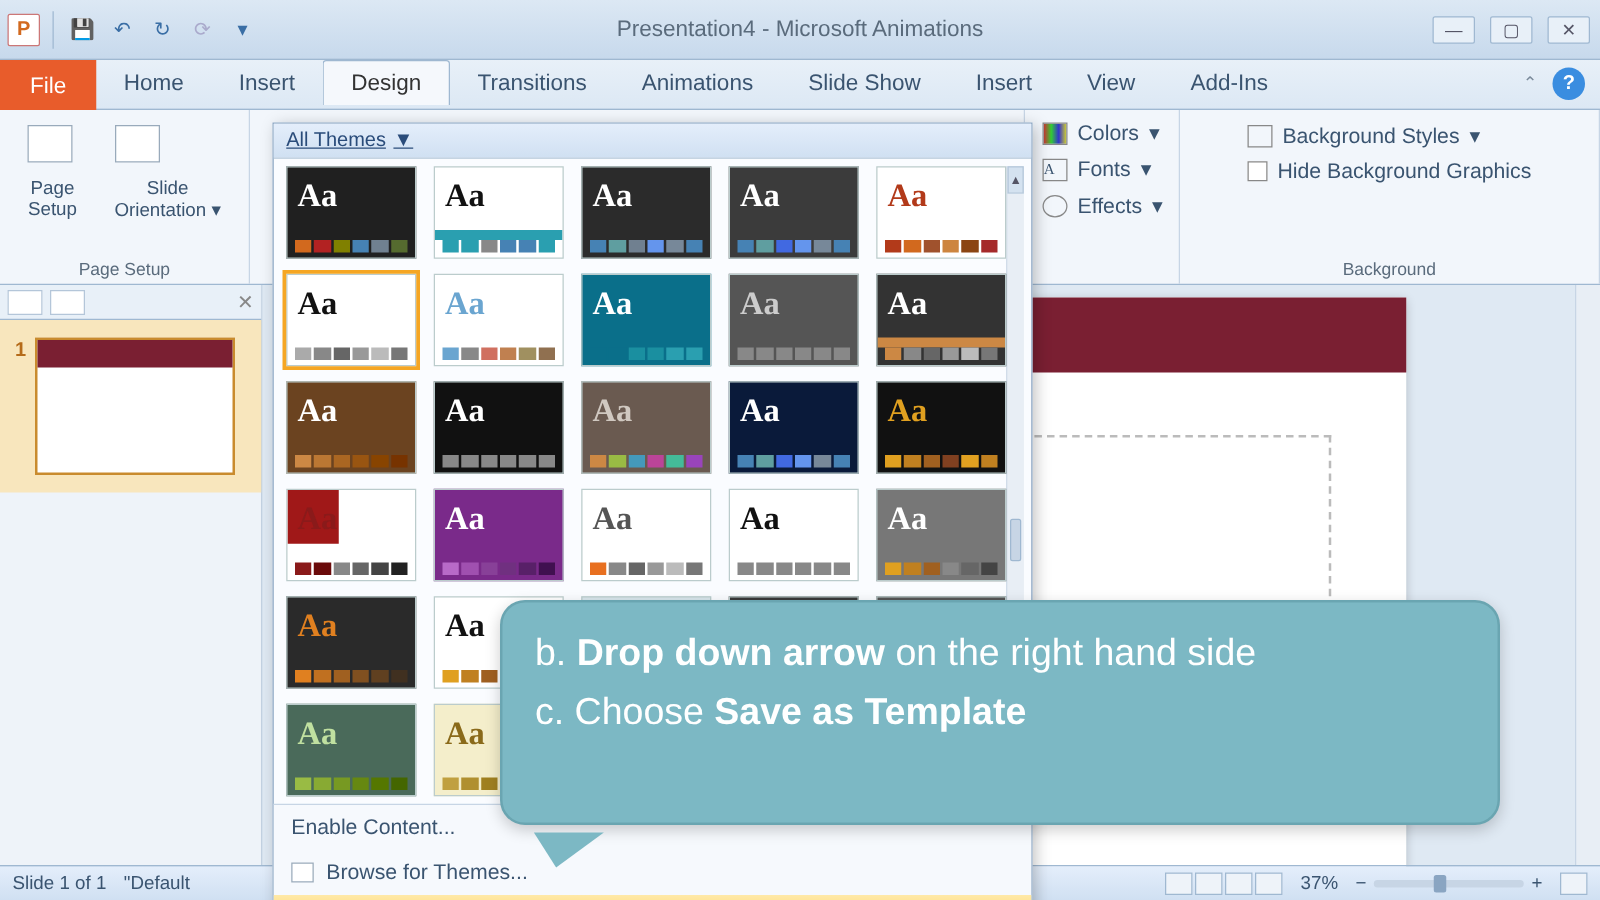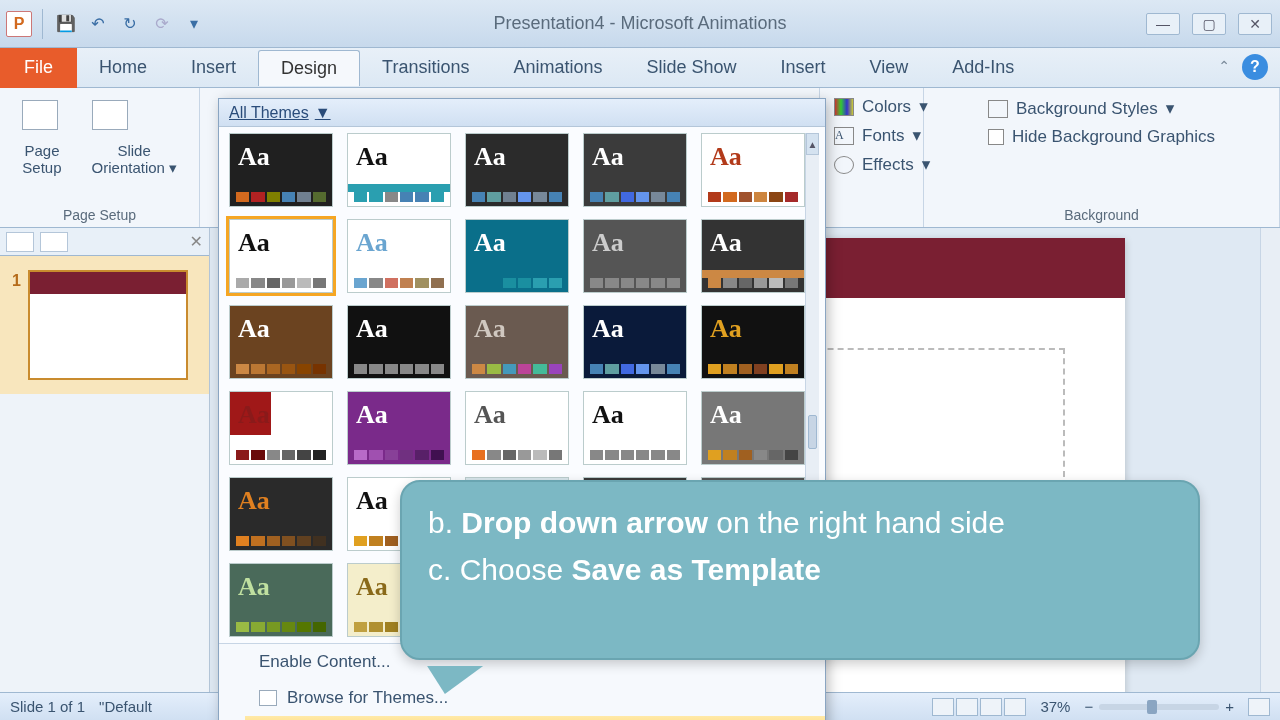--- a/index.html
+++ b/index.html
@@ -9,21 +9,21 @@
   .titlebar { height: 48px; background: linear-gradient(#dce8f4, #c7d9ec); display:flex; align-items:center; position:relative; border-bottom:1px solid #9fb8d1;}
   .qat { display:flex; align-items:center; gap:6px; padding-left:6px;}
   .qat .app-icon { width:26px; height:26px; background:#fff; border:1px solid #c77; display:flex; align-items:center; justify-content:center; color:#d2691e; font-weight:bold; font-size:16px; border-radius:2px;}
   .qat-sep{width:1px;height:30px;background:#9fb8d1;margin:0 4px;}
   .qat-btn{width:26px;height:26px;display:flex;align-items:center;justify-content:center;font-size:16px;color:#3a6ea5;}
   .title-text{position:absolute;left:50%;transform:translateX(-50%);font-size:18px;color:#5a6b7c;}
   .win-controls{position:absolute;right:8px;display:flex;gap:12px;}
   .win-btn{width:34px;height:22px;border:1px solid #9fb8d1;background:#e8f0f8;display:flex;align-items:center;justify-content:center;font-size:14px;color:#556;border-radius:2px;}
 
   
-  .tabrow{height:40px;background:linear-gradient(#e8f0f8,#dce8f4);display:flex;align-items:center;border-bottom:1px solid #9fb8d1;position:relative;}
+  .tabrow{height:40px;background:linear-gradient(#e8f0f8,#dce8f4);display:flex;align-items:flex-start;border-bottom:1px solid #9fb8d1;position:relative;}
   .file-tab{height:40px;padding:0 24px;background:#e85c2b;color:#fff;font-size:18px;display:flex;align-items:center;}
   .tab{height:36px;padding:0 22px;font-size:18px;color:#3a5470;display:flex;align-items:center;cursor:pointer;}
   .tab.active{background:#f5f8fc;border:1px solid #9fb8d1;border-bottom:none;border-radius:3px 3px 0 0;color:#333;}
   .help-circle{position:absolute;right:12px;top:6px;width:26px;height:26px;border-radius:50%;background:#3a8de0;color:#fff;display:flex;align-items:center;justify-content:center;font-weight:bold;}
   .min-ribbon{position:absolute;right:50px;top:10px;color:#7a8a9a;font-size:14px;}
 
   
   .ribbon{height:140px;background:#f2f6fb;border-bottom:1px solid #9fb8d1;display:flex;}
   .ribbon-group{border-right:1px solid #c7d5e5;padding:8px 14px 4px;display:flex;flex-direction:column;align-items:center;position:relative;}
   .group-label{position:absolute;bottom:4px;left:0;right:0;text-align:center;font-size:14px;color:#5a6b7c;}
@@ -65,21 +65,21 @@
   .theme-tile .aa{position:absolute;top:8px;left:8px;font-family:Georgia,serif;font-size:26px;font-weight:bold;}
   .theme-tile .pal{position:absolute;bottom:4px;left:6px;right:6px;height:10px;display:flex;gap:2px;}
   .theme-tile .pal span{flex:1;}
   .theme-tile.sel{outline:3px solid #f5a623;}
   .gallery-scroll{width:22px;background:#e8eef5;border-left:1px solid #c7d5e5;display:flex;flex-direction:column;}
   .gallery-scroll .arr{height:22px;background:#d4e2f0;border:1px solid #b4c6d9;display:flex;align-items:center;justify-content:center;font-size:10px;color:#556;}
   .gallery-scroll .thumb-bar{flex:1;background:#e8eef5;position:relative;}
   .gallery-scroll .handle{position:absolute;left:2px;right:2px;top:260px;height:34px;background:#c7d5e5;border:1px solid #9fb8d1;border-radius:2px;}
 
   .gallery-footer{border-top:1px solid #c7d5e5;background:#f6f9fd;}
-  .gf-item{padding:8px 14px;font-size:17px;color:#3a5470;display:flex;align-items:center;gap:10px;margin-left:26px;}
+  .gf-item{padding:8px 14px;font-size:17px;color:#3a5470;display:flex;align-items:center;gap:10px;}
   .gf-item.hl{background:linear-gradient(#ffe9a8,#ffdb73);color:#333;}
   .gf-ico{width:18px;height:16px;border:1px solid #9ab;background:#fff;display:inline-block;}
 
   
   .callout{position:absolute;left:400px;top:480px;width:800px;height:180px;background:#7cb8c4;border:2px solid #6aa5b1;border-radius:20px;padding:18px 26px;color:#fff;font-size:30px;line-height:1.55;z-index:60;box-shadow:0 4px 12px rgba(0,0,0,0.2);}
   .callout::after{content:"";position:absolute;left:30px;bottom:-36px;width:0;height:0;border:28px solid transparent;border-top-color:#7cb8c4;border-bottom:0;margin-left:-10px;transform:skewX(-20deg);}
   .callout b{font-weight:bold;color:#fff;}
 
   
   .statusbar{position:absolute;left:0;right:0;bottom:0;height:28px;background:linear-gradient(#e4eefb,#d0e0f2);border-top:1px solid #9fb8d1;display:flex;align-items:center;padding:0 10px;font-size:15px;color:#3a5470;gap:14px;}
@@ -138,21 +138,21 @@
         <div class="ico"></div>
         <div style="white-space:pre-line;text-align:center"><span>Slide
 Orientation</span> ▾</div>
       </div>
     </div>
     <div class="group-label">Page Setup</div>
   </div>
 
   <div class="ribbon-group themes-group"></div>
 
-  <div class="ribbon-group" style="width:104px;align-items:flex-start">
+  <div class="ribbon-group" style="width:124px;align-items:flex-start">
     <div class="side-list">
       <div class="side-item"><span class="side-ico" style="background:linear-gradient(90deg,#c33,#3c3,#33c,#cc3)"></span><span>Colors</span> ▾</div>
       <div class="side-item"><span class="side-ico" style="font:12px Georgia">A</span><span>Fonts</span> ▾</div>
       <div class="side-item"><span class="side-ico" style="border-radius:50%"></span><span>Effects</span> ▾</div>
     </div>
   </div>
 
   <div class="ribbon-group bg-group">
     <div class="side-list">
       <div class="side-item"><span class="side-ico"></span><span>Background Styles</span> ▾</div>

